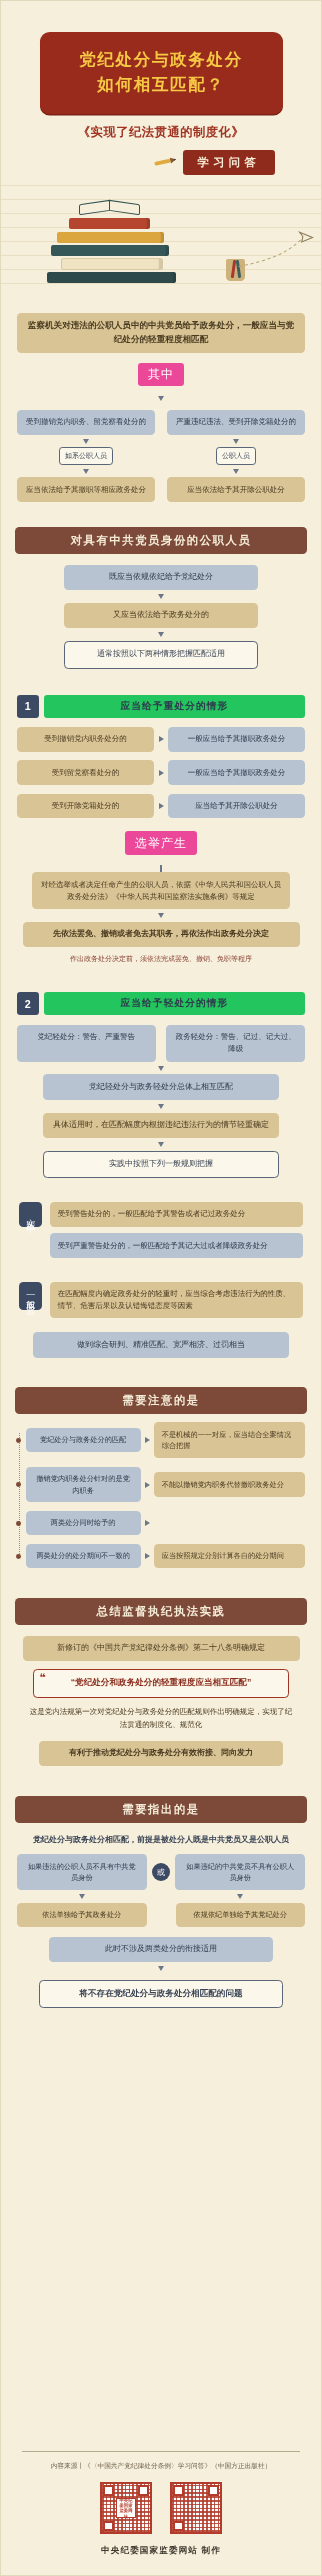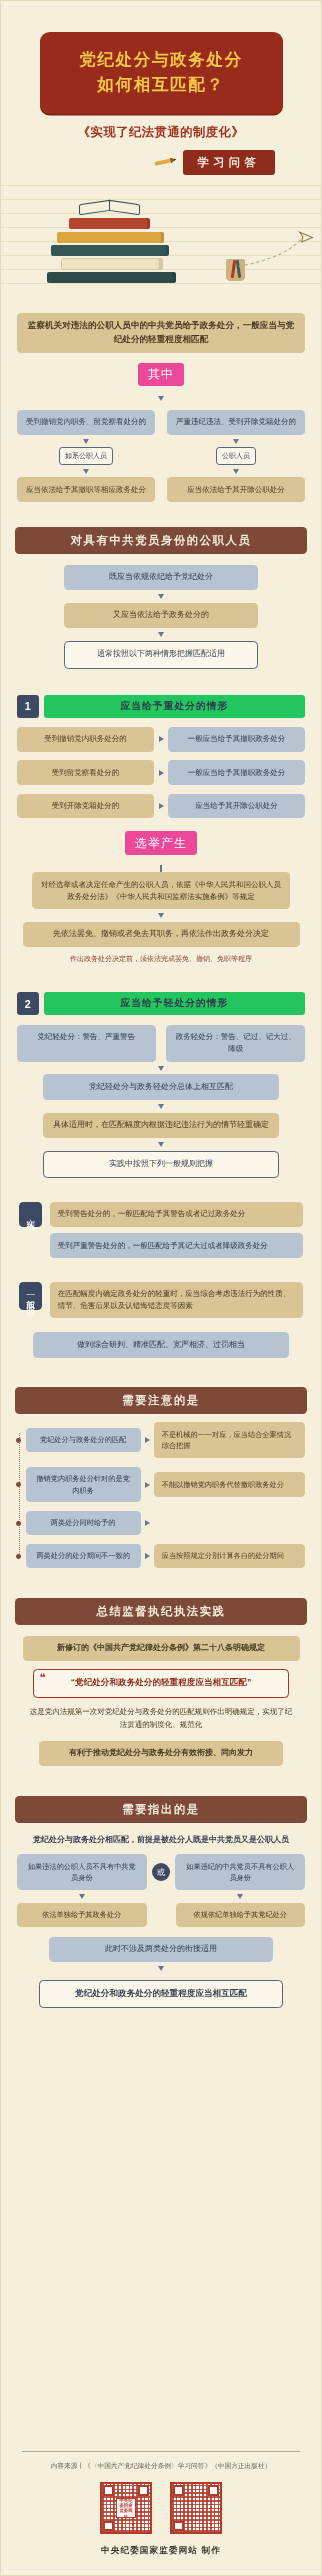--- a/index.html
+++ b/index.html
@@ -82,21 +82,21 @@
   .num-row{ display:flex; align-items:stretch; gap:5.4px; margin:0 16px; }
   .num-chip{ background:#3d4a63; color:#fff; font-size:10.7px; font-weight:bold; min-width:21.5px;
     display:flex; align-items:center; justify-content:center; border-radius:3.2px; }
   .sub-bar{ background:#22c55e; color:#2e3a4c; flex:1; text-align:center; font-size:9.7px; font-weight:bold;
     letter-spacing:1.1px; padding:5.4px; border-radius:3.2px; }
   .heavy{ margin-top:26px; }
   .match-row{ display:flex; align-items:center; gap:4.3px; margin:8.6px 16px 0; }
   .match-row .box{ flex:1; font-size:7.5px; text-align:center; }
   .branch-wrap{ margin-top:13px; }
   .law-box{ width:258px; margin:0 auto; font-size:7.5px; text-align:center; }
-  .result-wide{ margin:0 21.5px; text-align:center; font-weight:normal; }
+  .result-wide{ margin:0 21.5px; text-align:center; font-weight:bold; }
   .note{ text-align:center; font-size:7px; color:#8a4436; margin-top:6.4px; }
   
   .light{ margin-top:28px; }
   .light .pairrow{ display:flex; gap:10.7px; margin:9.7px 16px 0; }
   .light .pairrow .box{ flex:1; font-size:7.5px; text-align:center; }
   .light .stack{ width:236px; margin:0 auto; text-align:center; }
   
   .vsec{ display:flex; gap:8.6px; margin:23.6px 18px 0; align-items:flex-start; }
   .v-chip{ writing-mode:vertical-rl; background:#3d4a63; color:#fff; font-size:9px; letter-spacing:2.7px;
     padding:8.6px 4.8px; border-radius:4.3px; flex:none; }
@@ -107,21 +107,21 @@
   .notice{ margin-top:29px; }
   .pairs{ margin:2.1px 16px 0; position:relative; padding-left:8.6px; }
   .pairs::before{ content:""; position:absolute; left:1.6px; top:10.7px; bottom:10.7px; border-left:1.1px dotted #9a8c6c; }
   .pair{ display:flex; align-items:center; gap:4.3px; margin-top:8.6px; position:relative; }
   .pair::before{ content:""; position:absolute; left:-9.7px; width:4.8px; height:4.8px; border-radius:50%; background:#7d4a3a; }
   .pair .box{ font-size:7.2px; }
   .pair .l{ flex:0 0 115px; text-align:center; }
   .pair .r{ flex:1; }
   
   .summary{ margin-top:30px; }
-  .summary .intro-box{ margin:10.7px 21.5px 0; text-align:center;font-weight:bold; }
+  .summary .intro-box{ margin:10.7px 21.5px 0; text-align:center; }
   .quote-box{ margin:7.5px 32px 0; background:#fbf7ea; border:0.8px solid #a03322; color:#8a2c1d;
     border-radius:4.3px; padding:7.5px 9.7px; text-align:center; font-size:8.6px; font-weight:bold; position:relative; }
   .quote-box::before{ content:"❝"; position:absolute; left:5.4px; top:1.1px; color:#a03322; font-size:10.7px; }
   .summary .para{ margin:8.6px 27px 0; text-align:center; font-size:7.5px; color:#4a3a20; line-height:1.7; }
   .summary .result{ margin:8.6px 38px 0; text-align:center; font-weight:bold; }
   
   .pointout{ margin-top:30px; }
   .pointout .intro-line{ margin:10.7px 23.6px 0; text-align:center; font-size:8px; color:#3a4456; font-weight:bold; }
   .cases{ display:flex; align-items:center; gap:5.4px; margin:9.7px 16px 0; }
   .cases .box{ flex:1; font-size:7.2px; text-align:center; }
@@ -331,21 +331,21 @@
         <div class="arrow-down"></div>
         <div class="box tan">依法单独给予其政务处分</div>
       </div>
       <div class="col">
         <div class="arrow-down"></div>
         <div class="box tan">依规依纪单独给予其党纪处分</div>
       </div>
     </div>
     <div class="mid box blue">此时不涉及两类处分的衔接适用</div>
     <div class="arrow-down"></div>
-    <div class="final box outline">党纪处分和政务处分的轻重程度应当相互匹配</div>
+    <div class="final box outline">将不存在党纪处分与政务处分相匹配的问题</div>
   </div>
 
   <div class="footer">
     <div class="divider"></div>
     <div class="source">内容来源丨《〈中国共产党纪律处分条例〉学习问答》（中国方正出版社）</div>
     <div class="qr-row">
       <div class="qr">
         <span class="finder f1"></span>
           <span class="finder f2"></span>
           <span class="finder f3"></span>

